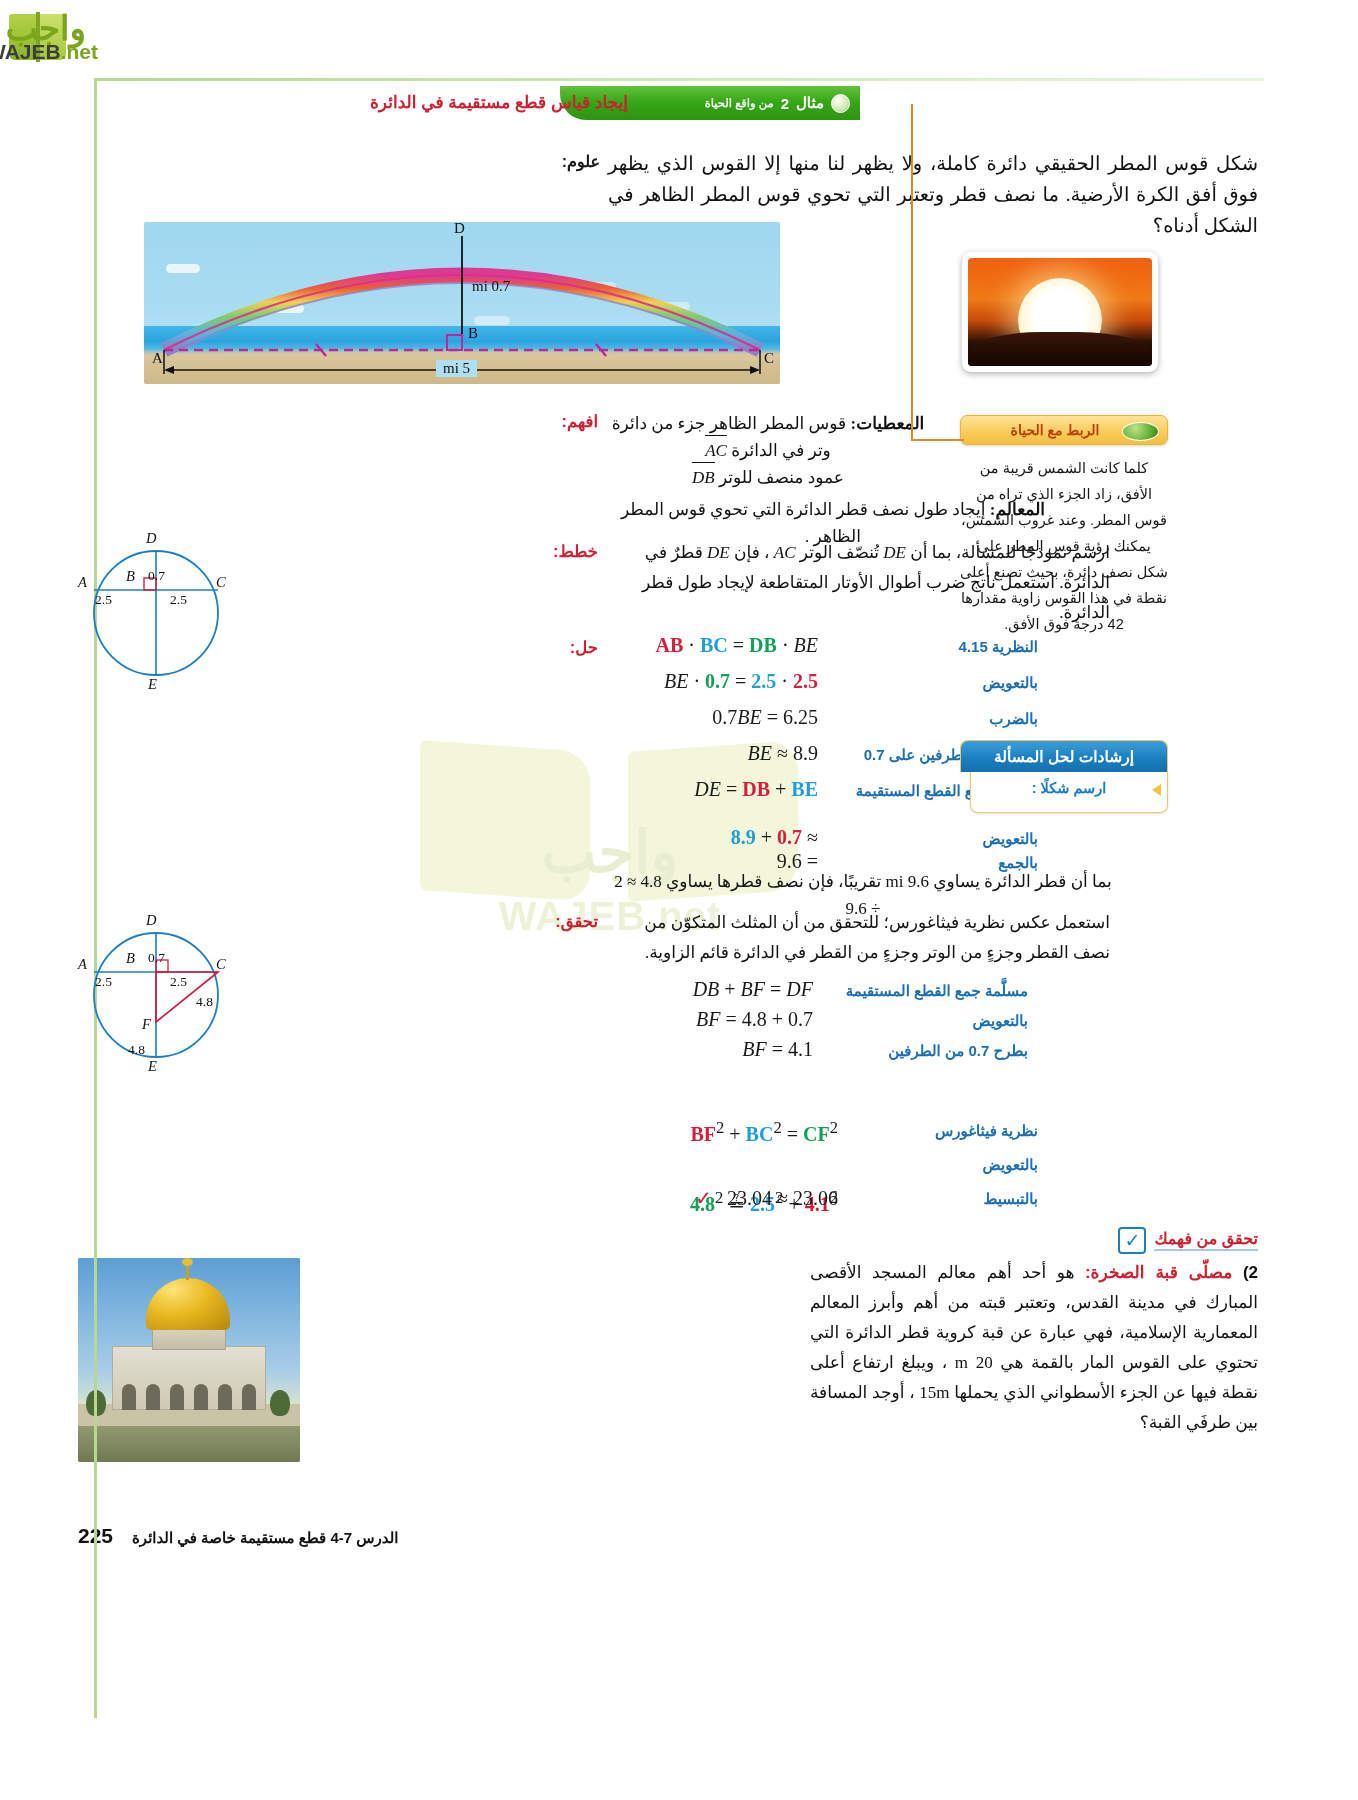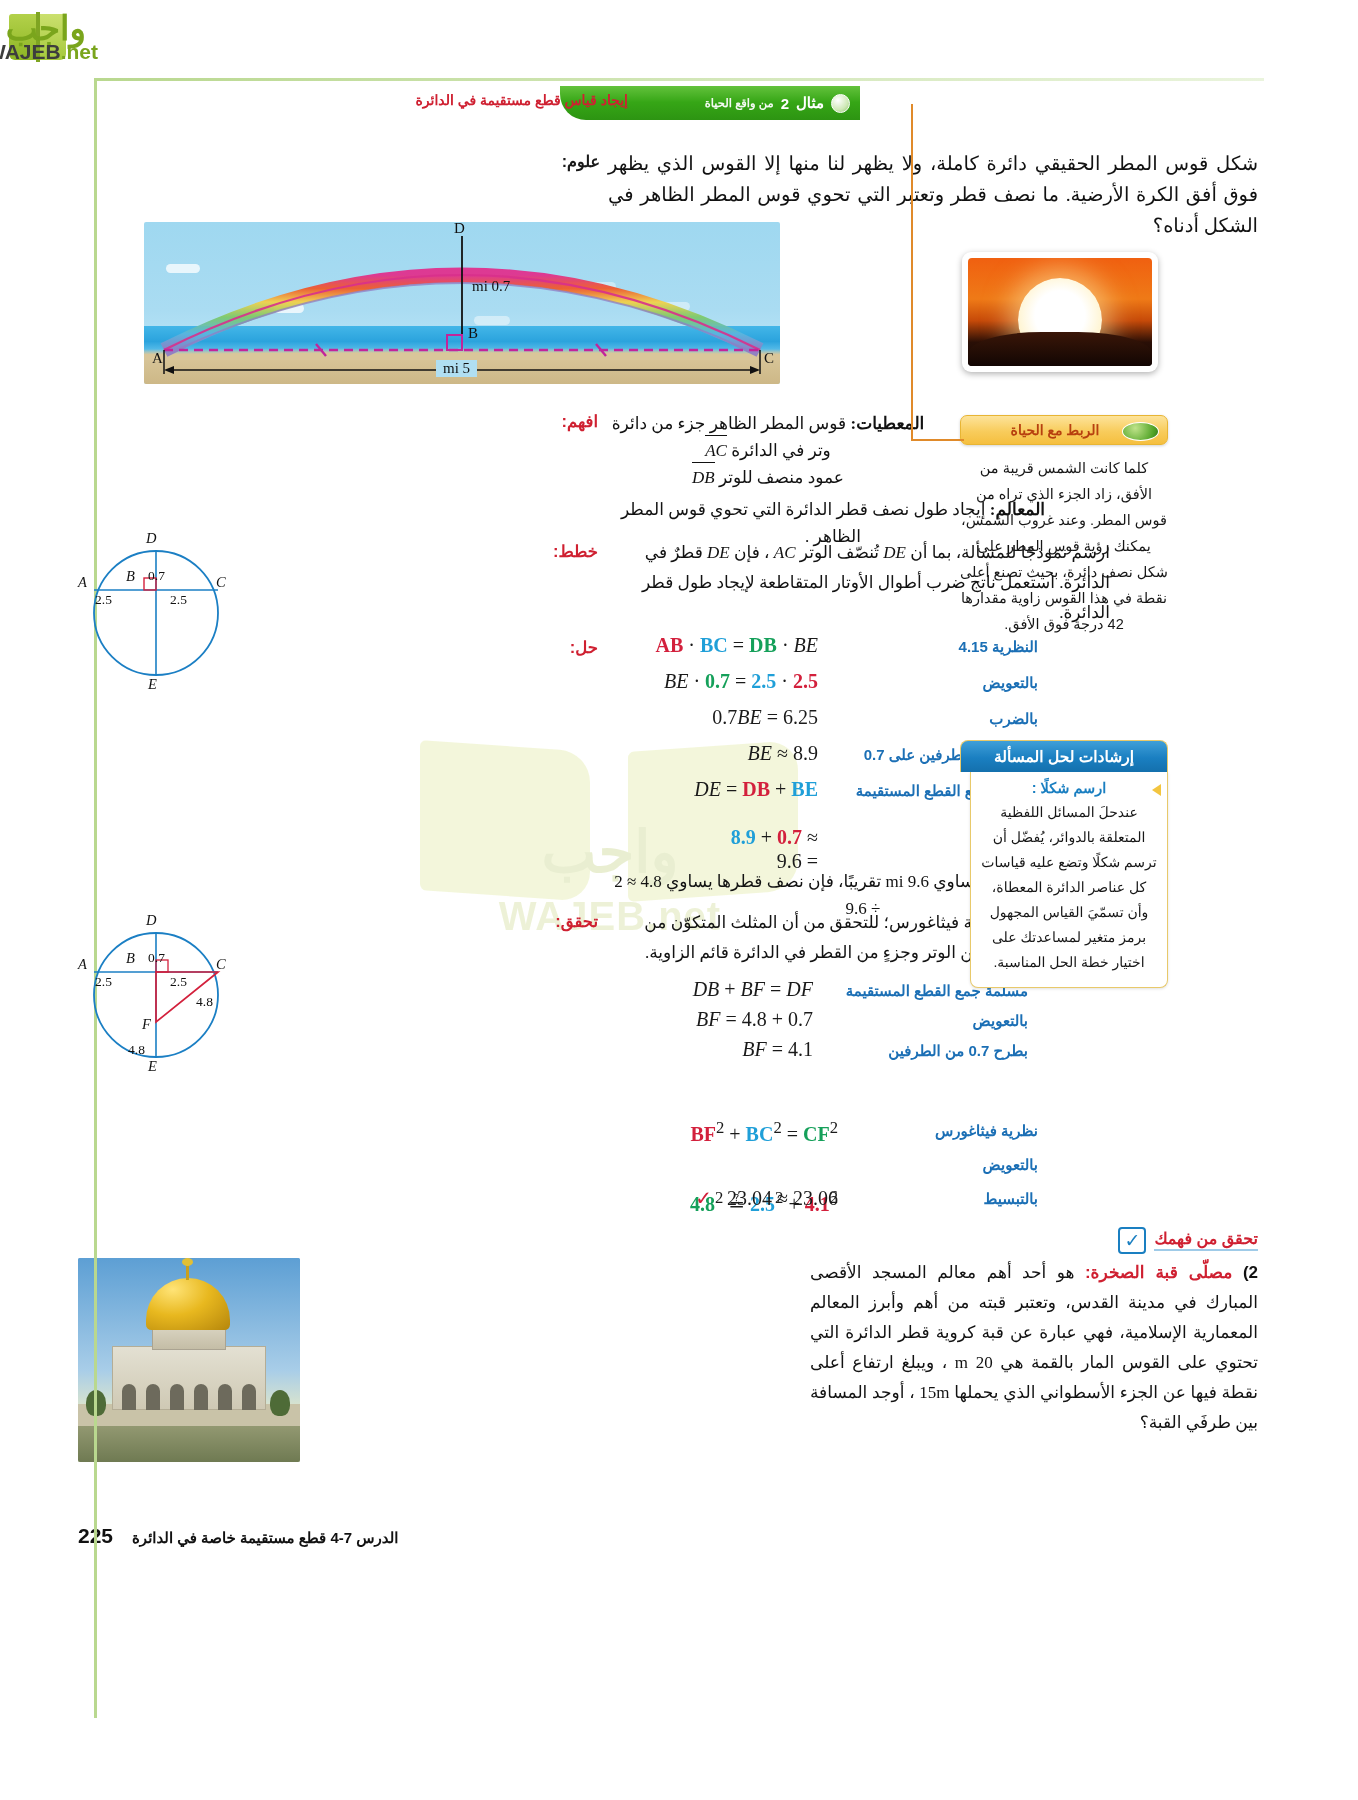--- a/index.html
+++ b/index.html
@@ -66,21 +66,21 @@
   .ex-dot{
     width:17px;height:17px;border-radius:50%;
     background:radial-gradient(circle at 35% 30%,#ffffff,#cfe9b7 60%,#8fc36a);
     border:1px solid #ffffff;flex:none;
   }
   .ex-num{font-size:15px;}
   .ex-sub{font-size:11.5px;opacity:.95;}
   .ex-title{
     position:absolute;right:232px;top:6px;white-space:nowrap;
     font-family:"Liberation Sans",sans-serif;font-weight:bold;
-    font-size:14px;color:#cf2031;direction:rtl;
+    font-size:17px;color:#cf2031;direction:rtl;
   }
 
   
   .ar{direction:rtl;font-family:"Liberation Serif",serif;}
 
   .prob-label{
     position:absolute;right:758px;top:152px;
     font-family:"Liberation Sans",sans-serif;font-weight:bold;font-size:16px;
     color:#1a1a1a;direction:rtl;
   }
@@ -490,21 +490,20 @@
 
 <div class="box-guide">
   <div class="guide-head">
     <span>إرشادات لحل المسألة</span>
   </div>
   <div class="guide-body">
     <div class="guide-sub">
       <span class="guide-arrow"></span>
       <span>ارسم شكلًا :</span>
     </div>
-    <div class="guide-text">عندحلَ المسائل اللفظية المتعلقة بالدوائر، يُفضّل أن ترسم شكلًا وتضع عليه قياسات كل عناصر الدائرة المعطاة، وأن تسمّيَ القياس المجهول برمز متغير لمساعدتك على اختيار خطة الحل المناسبة.</div>
   </div>
 </div>
 
 <div class="chk-head">
   <span class="chk-title">تحقق من فهمك</span>
   <span class="chk-box">✓</span>
 </div>
 
 <div class="dome">
   <div class="d-sky"></div>

